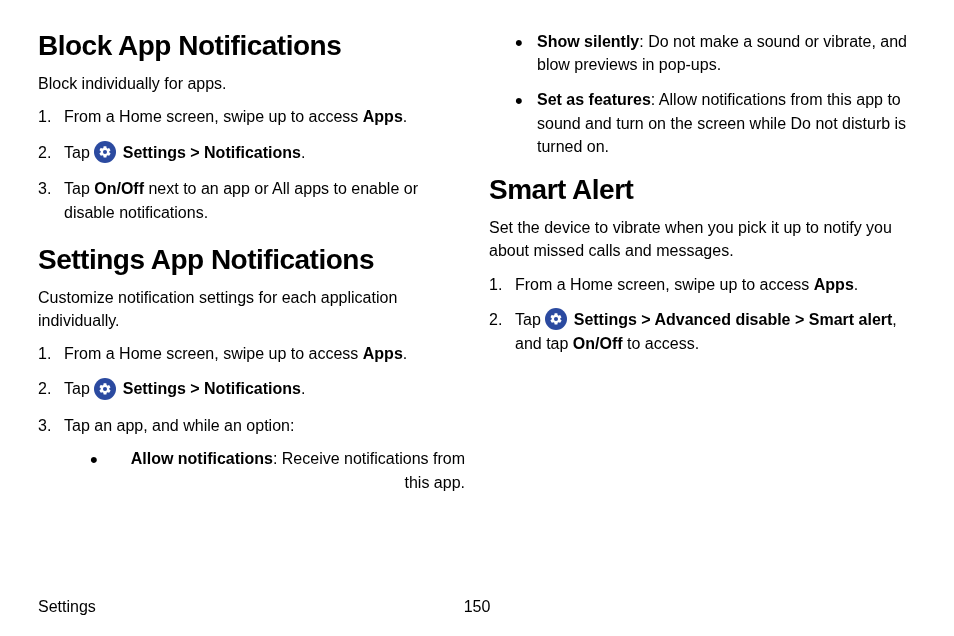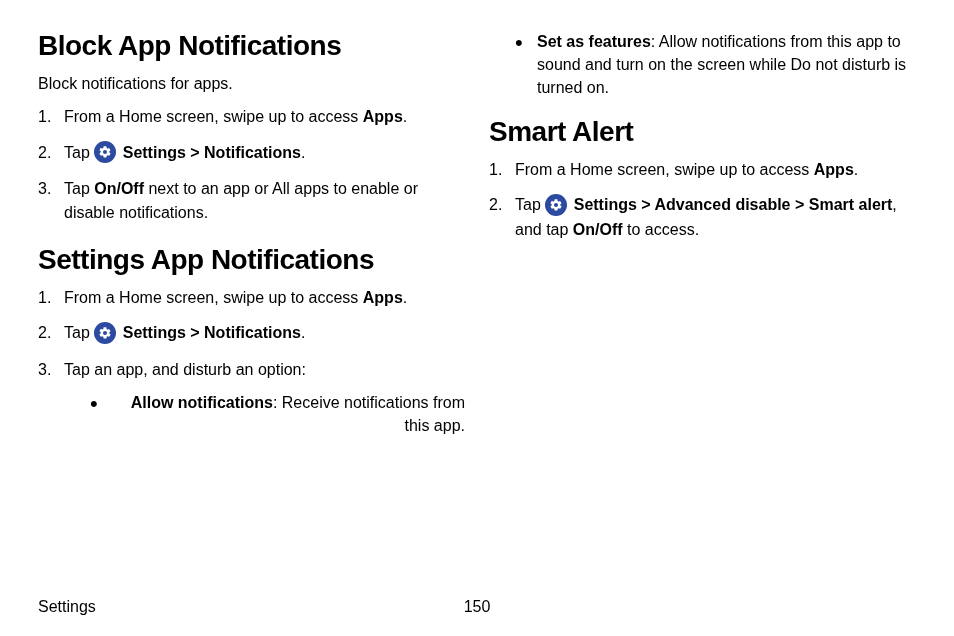--- a/index.html
+++ b/index.html
@@ -91,73 +91,78 @@
   .section { margin-bottom: 20px; }
 </style>
 </head>
 <body>
 
 <div class="columns">
   <div class="col">
 
     <div class="section">
       <h1>Block App Notifications</h1>
-      <p class="intro">Block notifications for apps.</p>
+      <p class="intro">Block individually for apps.</p>
       <ol>
         <li>
           <span>From a Home screen, swipe up to access </span><b>Apps</b><span>.</span>
         </li>
         <li>
           <span>Tap </span><span class="settings-icon">
               <svg width="14" height="14" viewBox="0 0 24 24">
                 <path fill="#fff" d="M19.14 12.94a7 7 0 0 0 .05-.94 7 7 0 0 0-.05-.94l2.03-1.58a.5.5 0 0 0 .12-.65l-1.92-3.32a.5.5 0 0 0-.61-.22l-2.39.96a7.03 7.03 0 0 0-1.62-.94l-.36-2.54A.5.5 0 0 0 14 2h-4a.5.5 0 0 0-.5.42l-.36 2.54c-.58.24-1.12.56-1.62.94l-2.39-.96a.5.5 0 0 0-.61.22L2.6 8.48a.5.5 0 0 0 .12.65l2.03 1.58a7 7 0 0 0-.05.94 7 7 0 0 0 .05.94L2.72 14.17a.5.5 0 0 0-.12.65l1.92 3.32c.14.24.43.34.61.22l2.39-.96c.5.38 1.04.7 1.62.94l.36 2.54c.4.24.25.42.5.42h4c.25 0 .46-.18.5-.42l.36-2.54c.58-.24 1.12-.56 1.62-.94l2.39.96c.18.12.47.02.61-.22l1.92-3.32a.5.5 0 0 0-.12-.65l-2.03-1.58zM12 15.5A3.5 3.5 0 1 1 12 8.5a3.5 3.5 0 0 1 0 7z"></path>
               </svg>
             </span> <b>Settings</b><b> &gt; </b><b>Notifications</b><span>.</span>
         </li>
         <li>
           <span>Tap </span><b>On/Off</b><span> next to an app or All apps to enable or disable notifications.</span>
         </li>
       </ol>
     </div>
 
     <div class="section">
       <h1>Settings App Notifications</h1>
+      <p class="intro">Customize notification settings for each application individually.</p>
       <ol>
         <li>
           <span>From a Home screen, swipe up to access </span><b>Apps</b><span>.</span>
         </li>
         <li>
           <span>Tap </span><span class="settings-icon">
               <svg width="14" height="14" viewBox="0 0 24 24">
                 <path fill="#fff" d="M19.14 12.94a7 7 0 0 0 .05-.94 7 7 0 0 0-.05-.94l2.03-1.58a.5.5 0 0 0 .12-.65l-1.92-3.32a.5.5 0 0 0-.61-.22l-2.39.96a7.03 7.03 0 0 0-1.62-.94l-.36-2.54A.5.5 0 0 0 14 2h-4a.5.5 0 0 0-.5.42l-.36 2.54c-.58.24-1.12.56-1.62.94l-2.39-.96a.5.5 0 0 0-.61.22L2.6 8.48a.5.5 0 0 0 .12.65l2.03 1.58a7 7 0 0 0-.05.94 7 7 0 0 0 .05.94L2.72 14.17a.5.5 0 0 0-.12.65l1.92 3.32c.14.24.43.34.61.22l2.39-.96c.5.38 1.04.7 1.62.94l.36 2.54c.4.24.25.42.5.42h4c.25 0 .46-.18.5-.42l.36-2.54c.58-.24 1.12-.56 1.62-.94l2.39.96c.18.12.47.02.61-.22l1.92-3.32a.5.5 0 0 0-.12-.65l-2.03-1.58zM12 15.5A3.5 3.5 0 1 1 12 8.5a3.5 3.5 0 0 1 0 7z"></path>
               </svg>
             </span> <b>Settings</b><b> &gt; </b><b>Notifications</b><span>.</span>
         </li>
         <li>
-          <span>Tap an app, and disturb an option:</span>
+          <span>Tap an app, and while an option:</span>
           <ul class="nested">
             <li>
               <b>Allow notifications</b><span>: Receive notifications from this app.</span>
             </li>
           </ul>
         </li>
       </ol>
     </div>
 
   </div>
 
   <div class="col">
     <ul style="margin-left:22px; margin-bottom:16px;">
       <li>
+        <b>Show silently</b><span>: Do not make a sound or vibrate, and blow previews in pop-ups.</span>
+      </li>
+      <li>
         <b>Set as features</b><span>: Allow notifications from this app to sound and turn on the screen while Do not disturb is turned on.</span>
       </li>
     </ul>
 
     <div class="section">
       <h1>Smart Alert</h1>
+      <p class="intro">Set the device to vibrate when you pick it up to notify you about missed calls and messages.</p>
       <ol>
         <li>
           <span>From a Home screen, swipe up to access </span><b>Apps</b><span>.</span>
         </li>
         <li>
           <span>Tap </span><span class="settings-icon">
               <svg width="14" height="14" viewBox="0 0 24 24">
                 <path fill="#fff" d="M19.14 12.94a7 7 0 0 0 .05-.94 7 7 0 0 0-.05-.94l2.03-1.58a.5.5 0 0 0 .12-.65l-1.92-3.32a.5.5 0 0 0-.61-.22l-2.39.96a7.03 7.03 0 0 0-1.62-.94l-.36-2.54A.5.5 0 0 0 14 2h-4a.5.5 0 0 0-.5.42l-.36 2.54c-.58.24-1.12.56-1.62.94l-2.39-.96a.5.5 0 0 0-.61.22L2.6 8.48a.5.5 0 0 0 .12.65l2.03 1.58a7 7 0 0 0-.05.94 7 7 0 0 0 .05.94L2.72 14.17a.5.5 0 0 0-.12.65l1.92 3.32c.14.24.43.34.61.22l2.39-.96c.5.38 1.04.7 1.62.94l.36 2.54c.4.24.25.42.5.42h4c.25 0 .46-.18.5-.42l.36-2.54c.58-.24 1.12-.56 1.62-.94l2.39.96c.18.12.47.02.61-.22l1.92-3.32a.5.5 0 0 0-.12-.65l-2.03-1.58zM12 15.5A3.5 3.5 0 1 1 12 8.5a3.5 3.5 0 0 1 0 7z"></path>
               </svg>
             </span> <b>Settings</b><b> &gt; </b><b>Advanced disable</b><b> &gt; </b><b>Smart alert</b><span>, and tap </span><b>On/Off</b><span> to access.</span>

